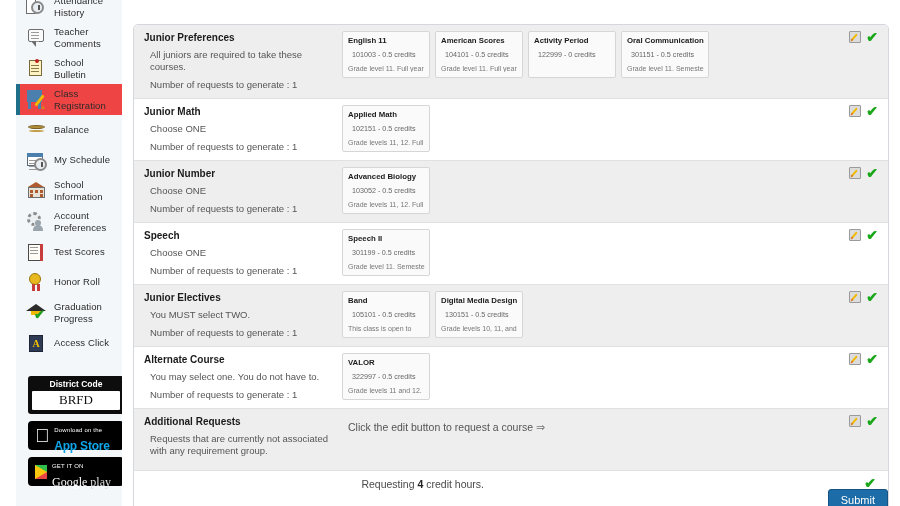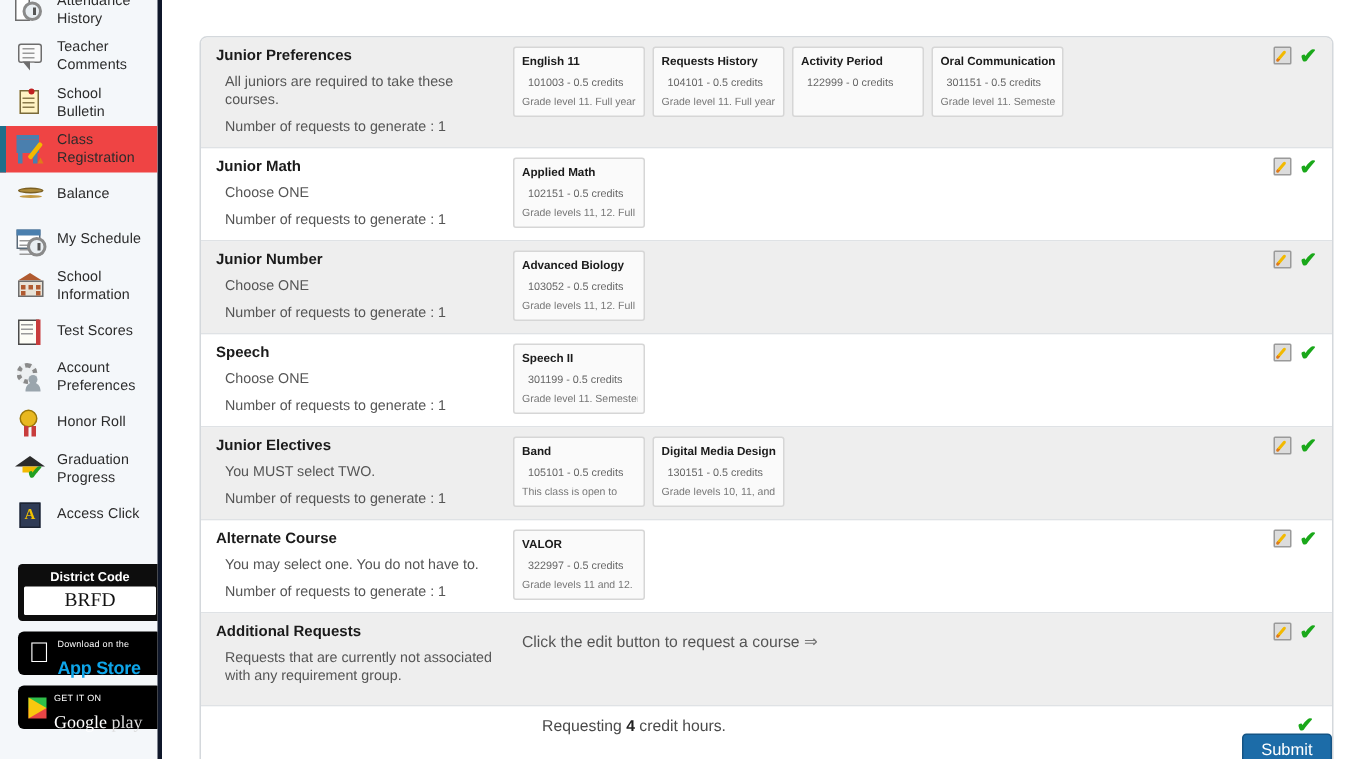--- a/index.html
+++ b/index.html
@@ -7,24 +7,24 @@
     margin: 0; padding: 0;
     width: 900px; height: 506px;
     overflow: hidden;
     background: #ffffff;
     font-family: "Liberation Sans", sans-serif;
   }
   #app { position: relative; width: 900px; height: 506px; background: #fff; }
 
   
   #sidebar {
-    position: absolute; left: 0; top: 0;
+    position: absolute; left: 16px; top: 0;
     width: 108px; height: 506px;
     background: #f4f7fa;
-    border-right: 3px solid #0f172a;
+    border-right: 1px solid #0f172a;
     overflow: hidden;
   }
   .nav-item {
     position: relative;
     display: flex; align-items: center;
     gap: 7px;
     padding: 4px 6px 4px 10px;
     min-height: 30px;
     cursor: pointer;
   }
@@ -273,34 +273,34 @@
       <span class="nav-icon">
         <span class="ic school-roof" style="left:2px;top:2px;"></span>
         <span class="ic school" style="left:2px;top:7px;"></span>
         <span class="ic school-win" style="left:4px;top:10px;"></span>
       </span>
       <span class="nav-label">School Information</span>
     </div>
 
     <div class="nav-item">
       <span class="nav-icon">
+        <span class="ic gear" style="left:1px;top:1px;"></span>
+        <span class="ic head" style="left:9px;top:9px;"></span>
+        <span class="ic person" style="left:7px;top:14px;"></span>
+      </span>
+      <span class="nav-label">Account Preferences</span>
+    </div>
+
+    <div class="nav-item">
+      <span class="nav-icon">
         <span class="ic book" style="left:2px;top:2px;"></span>
         <span class="ic doc-lines" style="left:4px;top:5px;width:8px;box-shadow:0 3px 0 #9a9a9a,0 6px 0 #9a9a9a;"></span>
         <span class="ic book-red" style="left:14px;top:2px;width:3px;"></span>
       </span>
       <span class="nav-label">Test Scores</span>
-    </div>
-
-    <div class="nav-item">
-      <span class="nav-icon">
-        <span class="ic gear" style="left:1px;top:1px;"></span>
-        <span class="ic head" style="left:9px;top:9px;"></span>
-        <span class="ic person" style="left:7px;top:14px;"></span>
-      </span>
-      <span class="nav-label">Account Preferences</span>
     </div>
 
     <div class="nav-item">
       <span class="nav-icon">
         <span class="ic ribbon" style="left:3px;top:1px;"></span>
         <span class="ic ribbon-tail" style="left:6px;top:12px;"></span>
         <span class="ic ribbon-tail" style="left:11px;top:12px;"></span>
       </span>
       <span class="nav-label">Honor Roll</span>
     </div>
@@ -357,21 +357,21 @@
           <div class="req-sub">All juniors are required to take these courses.</div>
           <div class="req-count">Number of requests to generate : 1</div>
         </div>
         <div class="req-courses">
           <div class="course-card">
             <div class="course-name">English 11</div>
             <div class="course-code">101003 - 0.5 credits</div>
             <div class="course-desc">Grade level 11. Full year</div>
           </div>
           <div class="course-card">
-            <div class="course-name">Requests History</div>
+            <div class="course-name">American Scores</div>
             <div class="course-code">104101 - 0.5 credits</div>
             <div class="course-desc">Grade level 11. Full year</div>
           </div>
           <div class="course-card">
             <div class="course-name">Activity Period</div>
             <div class="course-code">122999 - 0 credits</div>
             <div class="course-desc"></div>
           </div>
           <div class="course-card">
             <div class="course-name">Oral Communication</div>

